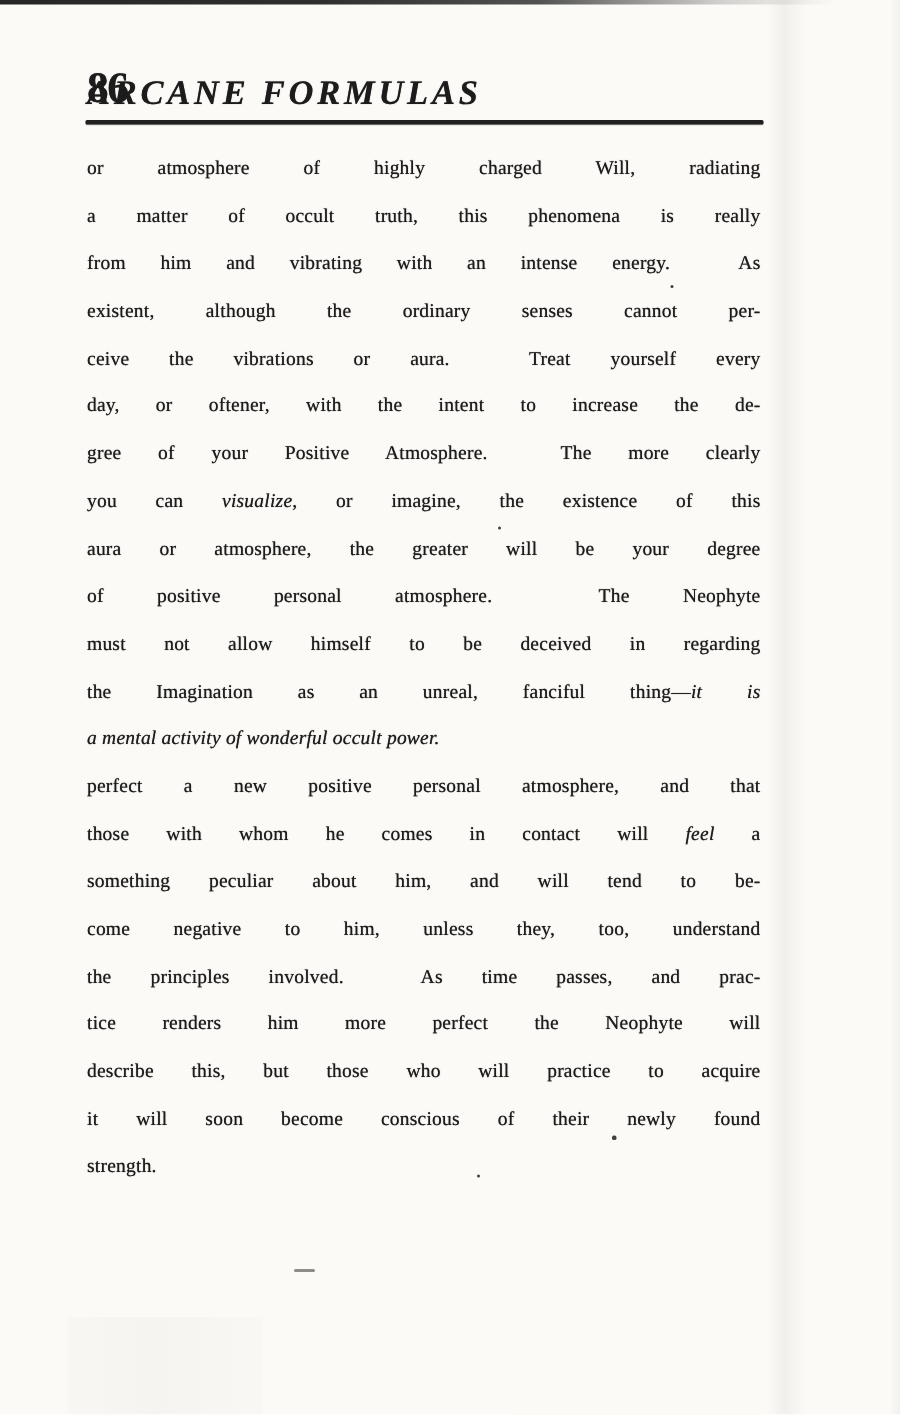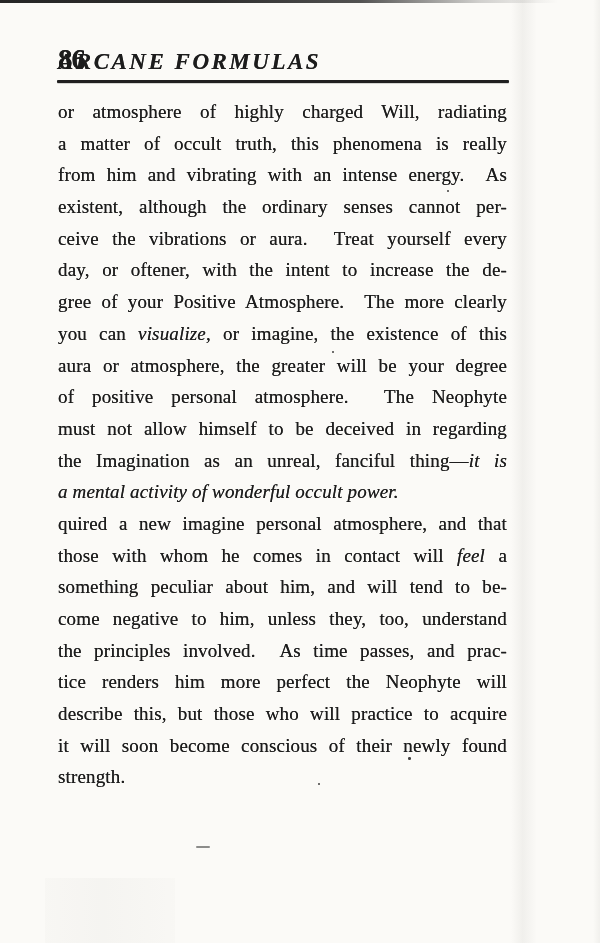--- a/index.html
+++ b/index.html
@@ -76,21 +76,21 @@
     width: 452px; height: 2.5px;
     background: #202020;
     border-radius: 1px;
     box-shadow: 0 0.5px 0 rgba(32,32,32,0.35);
   }
   
   .body-text {
     position: absolute;
     left: 58px; top: 96px;
     width: 449px;
-    font-size: 19px;
+    font-size: 13px;
     letter-spacing: 0.15px;
     text-shadow: 0 0 0.55px rgba(28,28,28,0.85);
   }
   .para { margin: 0; }
   .line {
     height: 31.7px;
     line-height: 31.7px;
     white-space: pre-wrap;
     text-align: justify;
     text-align-last: justify;
@@ -146,21 +146,21 @@
         <div class="line"><span class="seg">day, or oftener, with the intent to increase the de-</span></div>
         <div class="line"><span class="seg">gree of your Positive Atmosphere.  The more clearly</span></div>
         <div class="line"><span class="seg">you can </span><span class="seg it">visualize,</span><span class="seg"> or imagine, the existence of this</span></div>
         <div class="line"><span class="seg">aura or atmosphere, the greater will be your degree</span></div>
         <div class="line"><span class="seg">of positive personal atmosphere.  The Neophyte</span></div>
         <div class="line"><span class="seg">must not allow himself to be deceived in regarding</span></div>
         <div class="line"><span class="seg">the Imagination as an unreal, fanciful thing—</span><span class="seg it">it is</span></div>
         <div class="line last"><span class="seg it">a mental activity of wonderful occult power.</span></div>
       </div>
       <div class="para">
-        <div class="line"><span class="seg">quired a new imagine personal atmosphere, and that</span></div>
+        <div class="line"><span class="seg">perfect a new positive personal atmosphere, and that</span></div>
         <div class="line"><span class="seg">those with whom he comes in contact will </span><span class="seg it">feel</span><span class="seg"> a</span></div>
         <div class="line"><span class="seg">something peculiar about him, and will tend to be-</span></div>
         <div class="line"><span class="seg">come negative to him, unless they, too, understand</span></div>
         <div class="line"><span class="seg">the principles involved.  As time passes, and prac-</span></div>
         <div class="line"><span class="seg">tice renders him more perfect the Neophyte will</span></div>
         <div class="line"><span class="seg">describe this, but those who will practice to acquire</span></div>
         <div class="line"><span class="seg">it will soon become conscious of their newly found</span></div>
         <div class="line last"><span class="seg">strength.</span></div>
       </div>
     </main>

